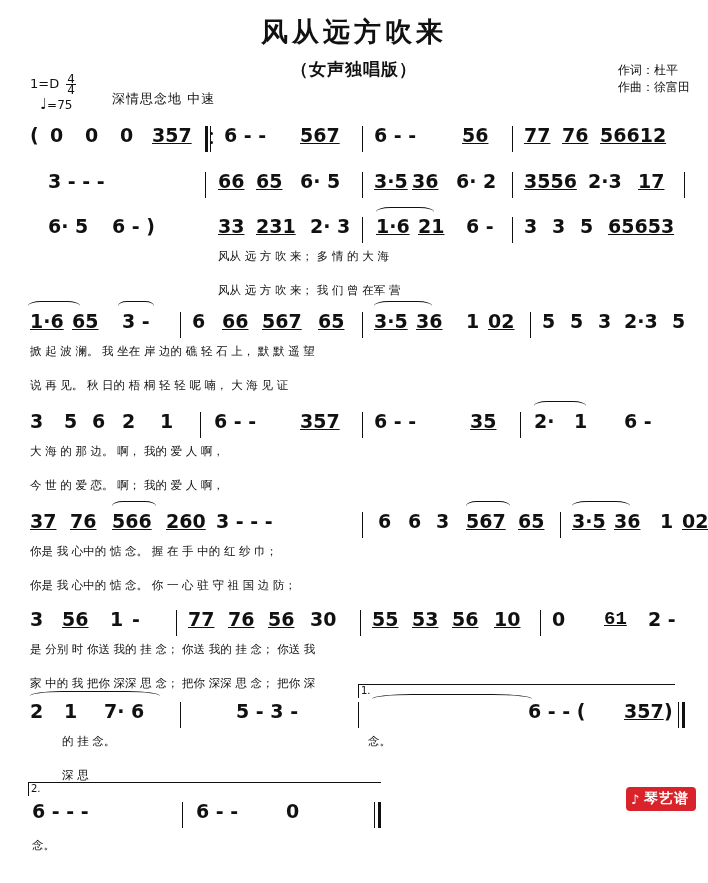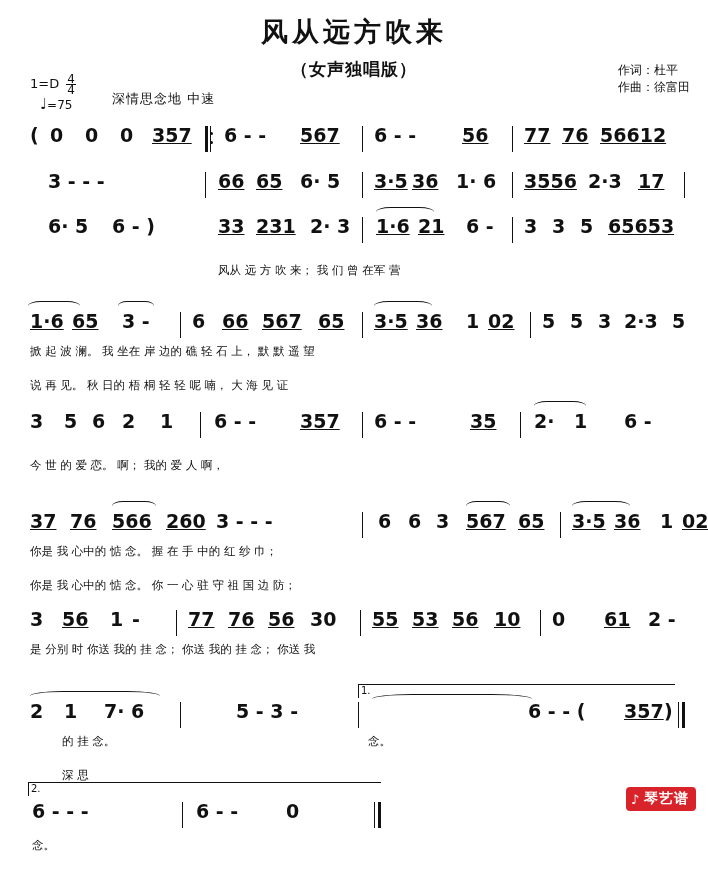--- a/index.html
+++ b/index.html
@@ -181,21 +181,21 @@
   <div class="sys" style="top:170px;">
     <div class="notes">
       <span class="n" style="left:48px;">3 - - -</span>
       <span class="bar" style="left:205px;"></span>
       <span class="n u" style="left:218px;">66</span>
       <span class="n u" style="left:256px;">65</span>
       <span class="n" style="left:300px;">6· 5</span>
       <span class="bar" style="left:362px;"></span>
       <span class="n u" style="left:374px;">3·5</span>
       <span class="n u" style="left:412px;">36</span>
-      <span class="n" style="left:456px;">1· 6</span>
+      <span class="n" style="left:456px;">6· 2</span>
       <span class="bar" style="left:512px;"></span>
       <span class="n u" style="left:524px;">3556</span>
       <span class="n" style="left:588px;">2·3</span>
       <span class="n u" style="left:638px;">17</span>
       <span class="bar" style="left:684px;"></span>
     </div>
   </div>
 
   <div class="sys" style="top:215px;">
     <div class="notes">
@@ -207,20 +207,23 @@
       <span class="bar" style="left:362px;"></span>
       <span class="n u" style="left:376px;">1·6</span>
       <span class="n u" style="left:418px;">21</span>
       <span class="n" style="left:466px;">6 -</span>
       <span class="bar" style="left:512px;"></span>
       <span class="n" style="left:524px;">3</span>
       <span class="n" style="left:552px;">3</span>
       <span class="n" style="left:580px;">5</span>
       <span class="n u" style="left:608px;">65653</span>
       <span class="slur" style="left:376px;top:-8px;width:58px;"></span>
+    </div>
+    <div class="lyr" style="top:0px;">
+      <span class="lw" style="left:218px;">风从 远  方    吹    来；    多 情 的 大 海</span>
     </div>
     <div class="lyr" style="top:14px;">
       <span class="lw" style="left:218px;">风从 远  方    吹    来；    我 们 曾 在军 营</span>
     </div>
   </div>
 
   <div class="sys" style="top:310px;">
     <div class="notes">
       <span class="slur" style="left:28px;top:-9px;width:52px;"></span>
       <span class="slur" style="left:118px;top:-9px;width:36px;"></span>
@@ -264,20 +267,23 @@
       <span class="n" style="left:214px;">6 - -</span>
       <span class="n u" style="left:300px;">357</span>
       <span class="bar" style="left:362px;"></span>
       <span class="n" style="left:374px;">6 - -</span>
       <span class="n u" style="left:470px;">35</span>
       <span class="bar" style="left:520px;"></span>
       <span class="n" style="left:534px;">2·</span>
       <span class="n" style="left:574px;">1</span>
       <span class="n" style="left:624px;">6 -</span>
       <span class="slur" style="left:534px;top:-9px;width:52px;"></span>
+    </div>
+    <div class="lyr" style="top:0px;">
+      <span class="lw" style="left:30px;">大 海 的 那 边。 啊， 我的 爱 人 啊，</span>
     </div>
     <div class="lyr" style="top:14px;">
       <span class="lw" style="left:30px;">今 世 的 爱 恋。 啊； 我的 爱 人 啊，</span>
     </div>
   </div>
 
   <div class="sys" style="top:510px;">
     <div class="notes">
       <span class="n u" style="left:30px;">37</span>
       <span class="n u" style="left:70px;">76</span>
@@ -318,25 +324,28 @@
       <span class="n u" style="left:228px;">76</span>
       <span class="n u" style="left:268px;">56</span>
       <span class="n" style="left:310px;">30</span>
       <span class="bar" style="left:360px;"></span>
       <span class="n u" style="left:372px;">55</span>
       <span class="n u" style="left:412px;">53</span>
       <span class="n u" style="left:452px;">56</span>
       <span class="n u" style="left:494px;">10</span>
       <span class="bar" style="left:540px;"></span>
       <span class="n" style="left:552px;">0</span>
-      <span class="n u" style="left:604px;">61</span>
+      <span class="n u" style="left:604px;font-family:Liberation Mono, monospace;">61</span>
       <span class="n" style="left:648px;">2 -</span>
     </div>
     <div class="lyr" style="top:0px;">
       <span class="lw" style="left:30px;">是 分别 时 你送 我的 挂 念； 你送 我的 挂 念； 你送 我</span>
+    </div>
+    <div class="lyr" style="top:14px;">
+      <span class="lw" style="left:30px;">家 中的 我 把你 深深 思 念； 把你 深深 思 念； 把你 深</span>
     </div>
   </div>
 
   <div class="sys" style="top:700px;">
     <div class="ending" style="left:358px;top:-16px;width:316px;">
       <span>1.</span>
     </div>
     <div class="notes">
       <span class="slur" style="left:30px;top:-9px;width:130px;"></span>
       <span class="n" style="left:30px;">2</span>

